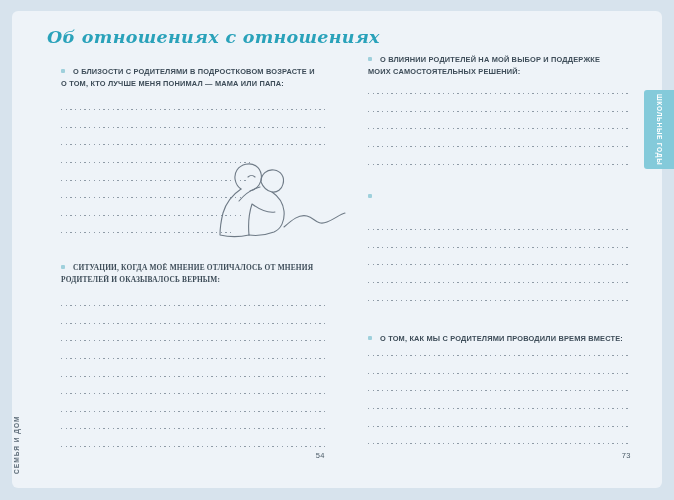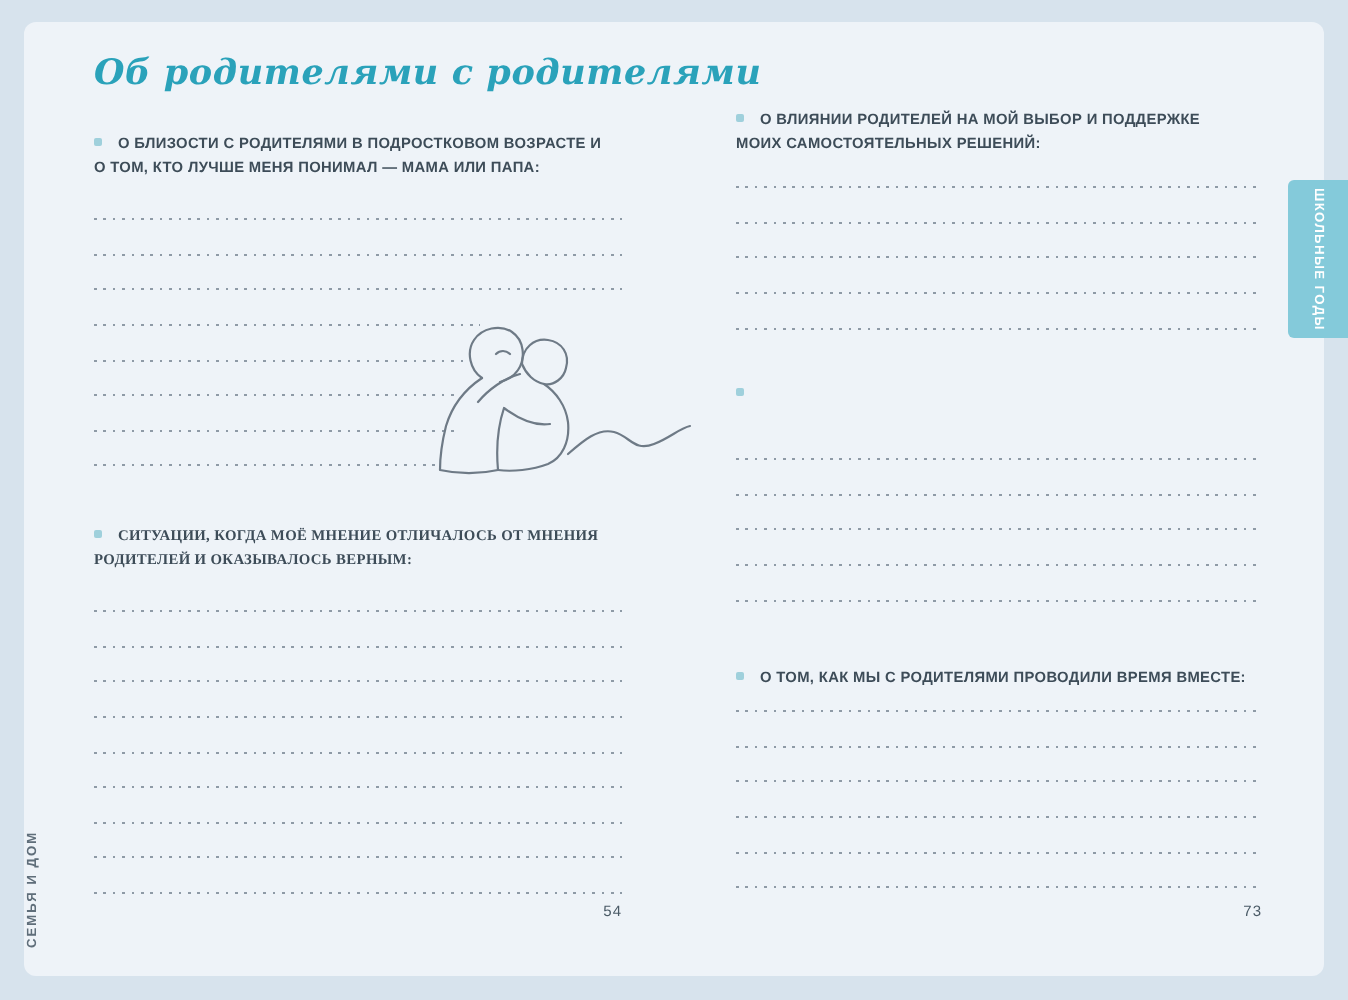--- a/index.html
+++ b/index.html
@@ -30,21 +30,21 @@
     position:absolute;
     left:35px;top:16px;
     font-family:"DejaVu Serif", serif;
     font-style:italic;
     font-weight:700;
     font-size:17.5px;
     letter-spacing:0.3px;
     color:var(--accent);
   }
   .col{position:absolute;top:0;height:100%;}
-  .col-left{left:35px;width:264px;}
+  .col-left{left:49px;width:264px;}
   .col-right{left:356px;width:263px;}
   .sec-heading{
     position:absolute;
     font-size:7.4px;
     font-weight:700;
     line-height:1.6;
     letter-spacing:0.18px;
     color:var(--heading);
     text-transform:uppercase;
   }
@@ -117,21 +117,21 @@
     letter-spacing:1px;
     color:var(--muted);
     white-space:nowrap;
   }
 </style>
 </head>
 <body>
 
 <div class="spread">
 
-  <h1 class="page-title">Об родителями с родителями</h1>
+  <h1 class="page-title">Об отношениях с отношениях</h1>
 
   <div class="col col-left">
 
     <div class="sec-heading" style="top:55px;width:256px;">
       <span class="bullet"></span><span>О БЛИЗОСТИ С РОДИТЕЛЯМИ В ПОДРОСТКОВОМ ВОЗРАСТЕ И О ТОМ, КТО ЛУЧШЕ МЕНЯ ПОНИМАЛ — МАМА ИЛИ ПАПА:</span>
     </div>
     <div class="lines" id="sec-l1-lines" style="top:82px;">
         <div class="dline"></div>
         <div class="dline"></div>
         <div class="dline"></div>

